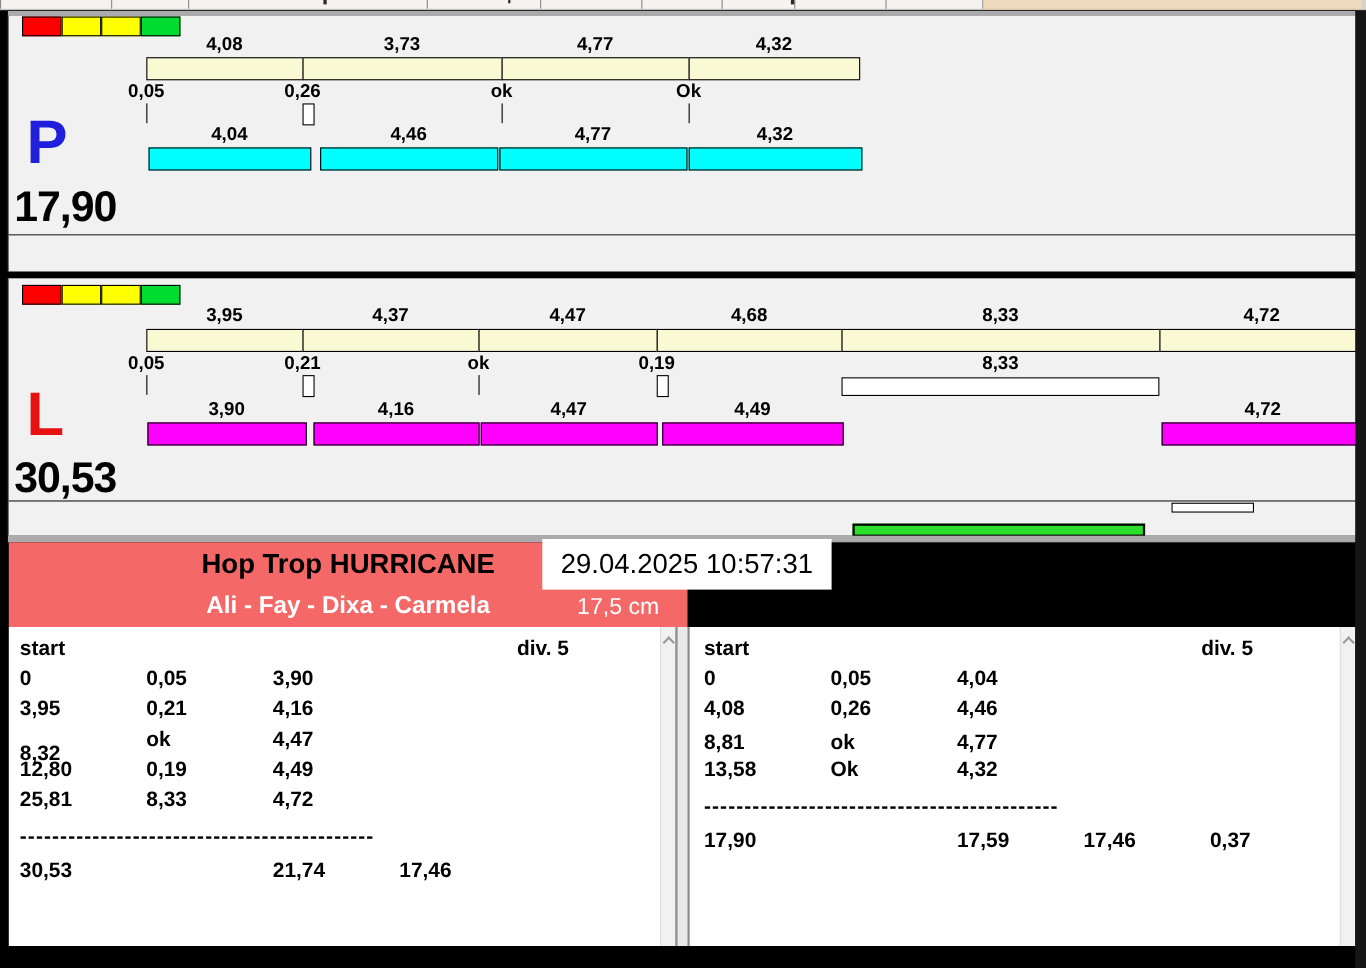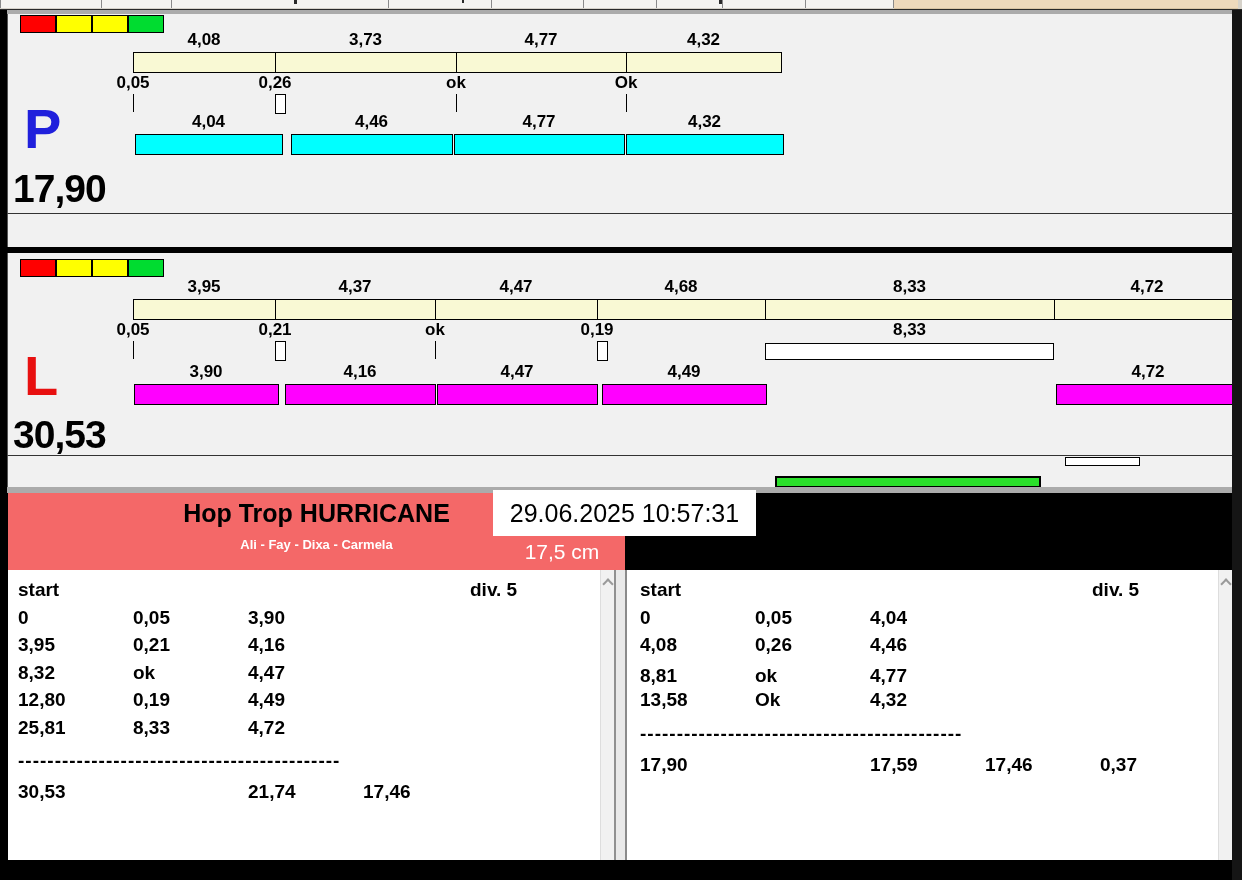--- a/index.html
+++ b/index.html
@@ -28,21 +28,21 @@
 
   .big-letter{position:absolute;font-weight:bold;font-size:56px;line-height:54px;}
   .big-total{position:absolute;font-weight:bold;font-size:39px;line-height:39px;color:#000;letter-spacing:-1px;}
   #black-divider{position:absolute;left:7px;width:1228px;height:6px;background:#000;}
 
   #white-marker-box{position:absolute;background:#fff;border:1px solid #000;box-sizing:border-box;}
   #green-bar{position:absolute;background:#2BE02B;border:2px solid #000;box-sizing:border-box;}
 
   .team-header{position:absolute;top:493px;height:77px;}
   .team-name{position:absolute;width:100%;text-align:center;top:6px;font-weight:bold;font-size:25px;color:#000;white-space:nowrap;}
-  .team-members{position:absolute;width:100%;text-align:center;top:44px;font-weight:bold;font-size:13px;color:#fff;white-space:nowrap;}
+  .team-members{position:absolute;width:100%;text-align:center;top:44px;font-weight:bold;font-size:22px;color:#fff;white-space:nowrap;}
   .team-height{position:absolute;top:47px;transform:translateX(-50%);font-weight:normal;font-size:21px;color:#fff;white-space:nowrap;}
 
   #clock-box{position:absolute;left:493px;top:490px;width:263px;height:46px;background:#fff;z-index:20;
              display:flex;align-items:center;justify-content:center;font-size:25px;color:#000;white-space:nowrap;}
 
   .tbody{position:absolute;top:570px;height:290px;background:#fff;}
   .scrollbar{position:absolute;top:570px;height:290px;width:14px;background:#F1F1F1;border-left:1px solid #ddd;box-sizing:border-box;}
   .chev{position:absolute;left:3px;top:10px;width:6px;height:6px;border-left:2px solid #9a9a9a;border-top:2px solid #9a9a9a;transform:rotate(45deg);}
   #mid-divider{position:absolute;left:614px;top:570px;width:13px;height:290px;background:#E9E9E9;border-left:2px solid #909090;border-right:2px solid #8a8a8a;box-sizing:border-box;}
 
@@ -165,21 +165,21 @@
 
   <div class="band" style="top:487px;height:6px"></div>
 
   <div class="team-header" id="hdr0" style="left: 8px; width: 617px; background: rgb(244, 104, 104);">
     <div class="team-name">Hop Trop HURRICANE</div>
     <div class="team-members">Ali - Fay - Dixa - Carmela</div>
     <div class="team-height" style="left:554px">17,5 cm</div>
   </div>
 
   <div id="clock-box">
-    <span>29.06.2025 10:57:31</span>
+    <span>29.04.2025 10:57:31</span>
   </div>
 
   <div class="tbody" style="left:8px;width:606px"></div>
   <div class="scrollbar" style="left:600px">
       <div class="chev"></div>
     </div>
   <div id="mid-divider"></div>
   <div class="tbody" style="left:627px;width:605px"></div>
   <div class="scrollbar" style="left:1218px">
       <div class="chev"></div>
@@ -194,21 +194,21 @@
         <div class="tcell" style="left: 0px;">0</div>
         <div class="tcell" style="left: 115px;">0,05</div>
         <div class="tcell" style="left: 230px;">3,90</div>
       </div>
       <div class="tline" style="top: 55px;">
         <div class="tcell" style="left: 0px;">3,95</div>
         <div class="tcell" style="left: 115px;">0,21</div>
         <div class="tcell" style="left: 230px;">4,16</div>
       </div>
       <div class="tline" style="top: 82.5px;">
-        <div class="tcell" style="left: 0px;">8,32</div>
+        <div class="tcell" style="left: 0px; margin-top: 13px;">8,32</div>
         <div class="tcell" style="left: 115px;">ok</div>
         <div class="tcell" style="left: 230px;">4,47</div>
       </div>
       <div class="tline" style="top: 110px;">
         <div class="tcell" style="left: 0px;">12,80</div>
         <div class="tcell" style="left: 115px;">0,19</div>
         <div class="tcell" style="left: 230px;">4,49</div>
       </div>
       <div class="tline" style="top: 137.5px;">
         <div class="tcell" style="left: 0px;">25,81</div>

